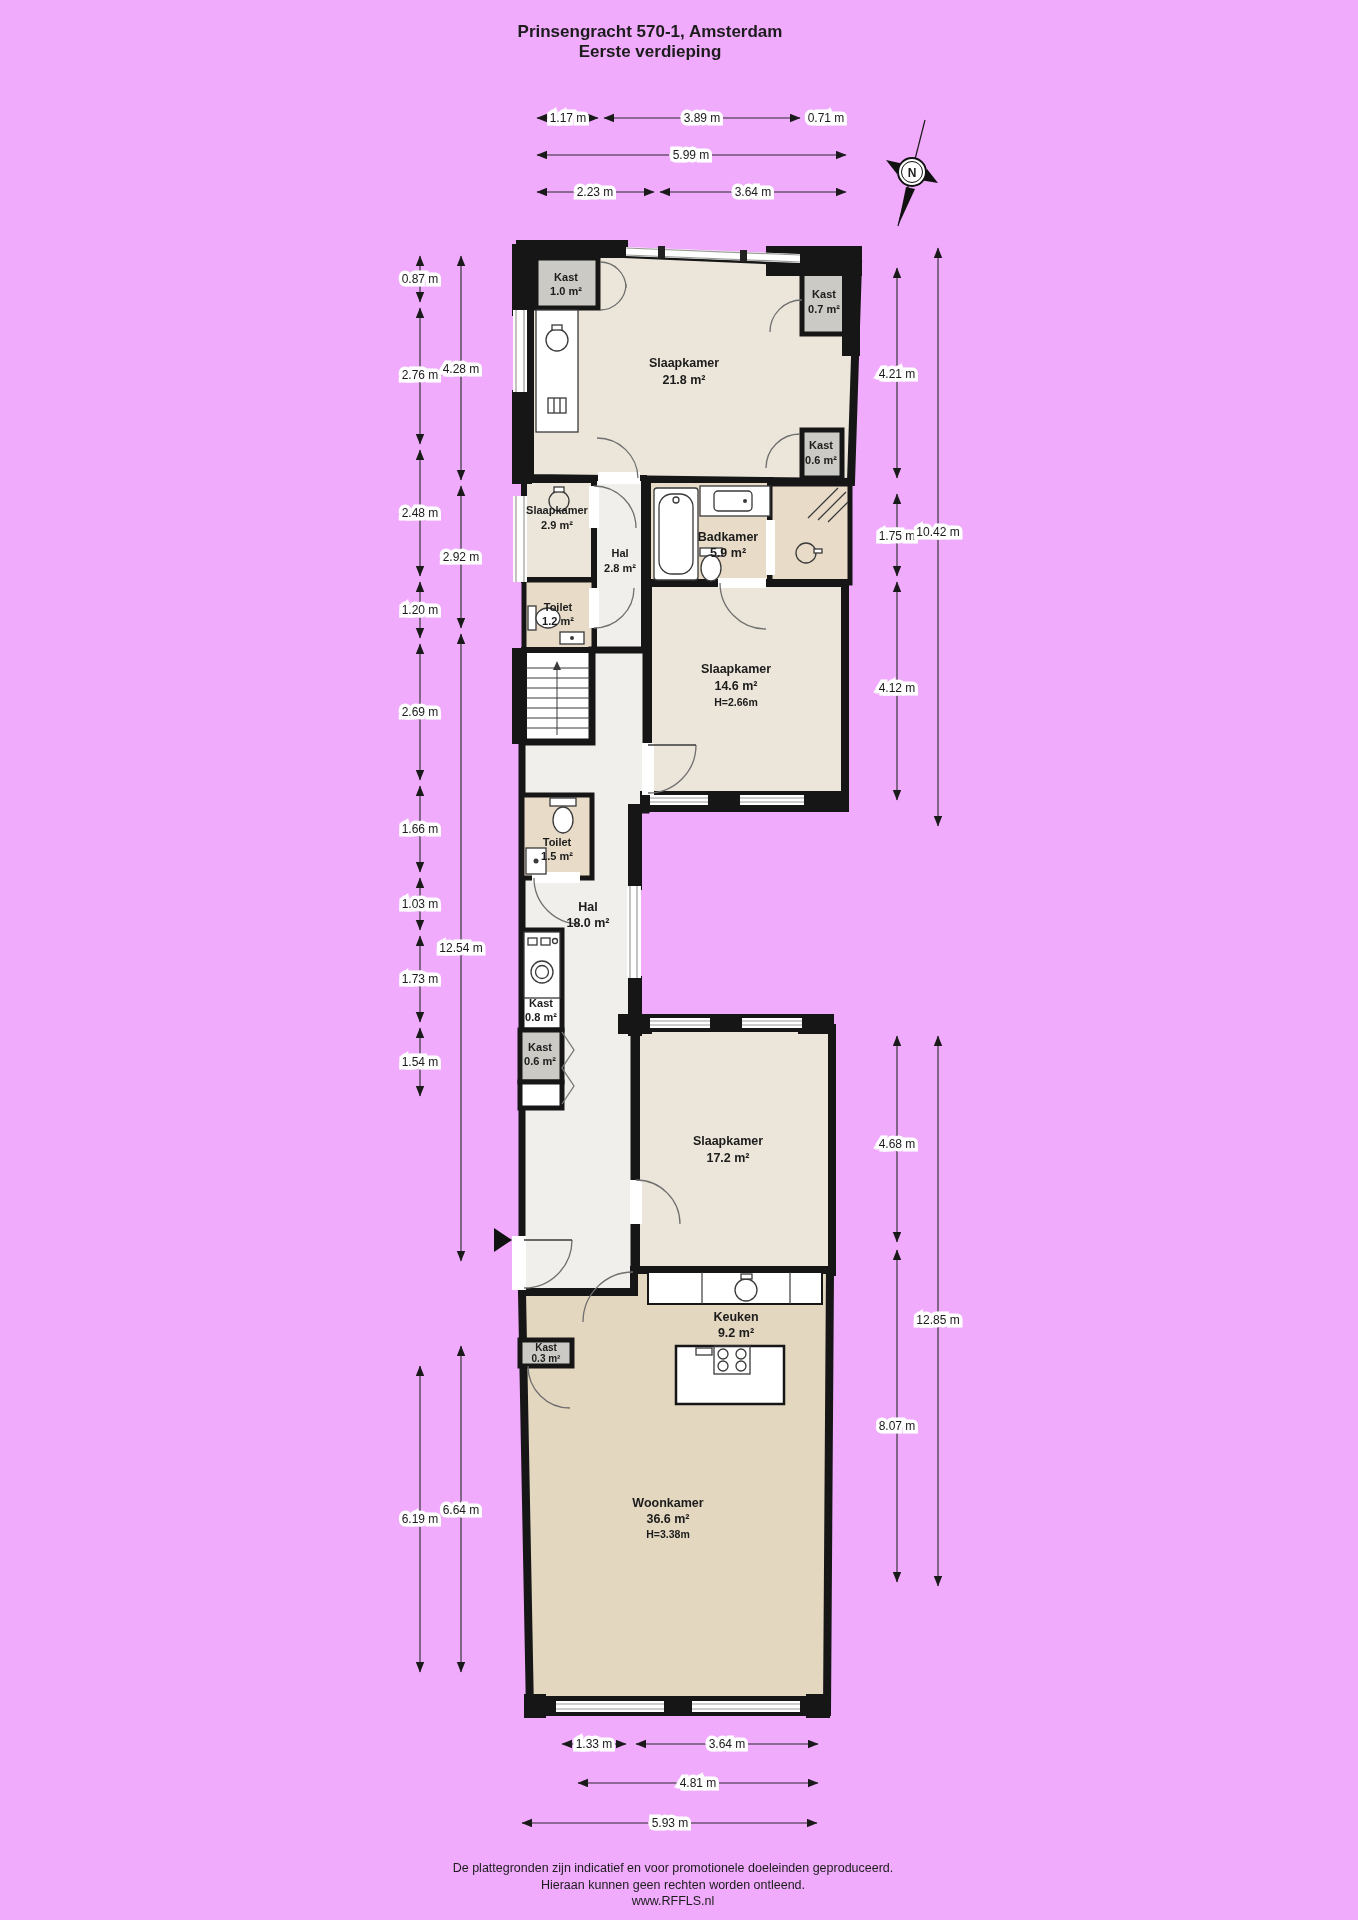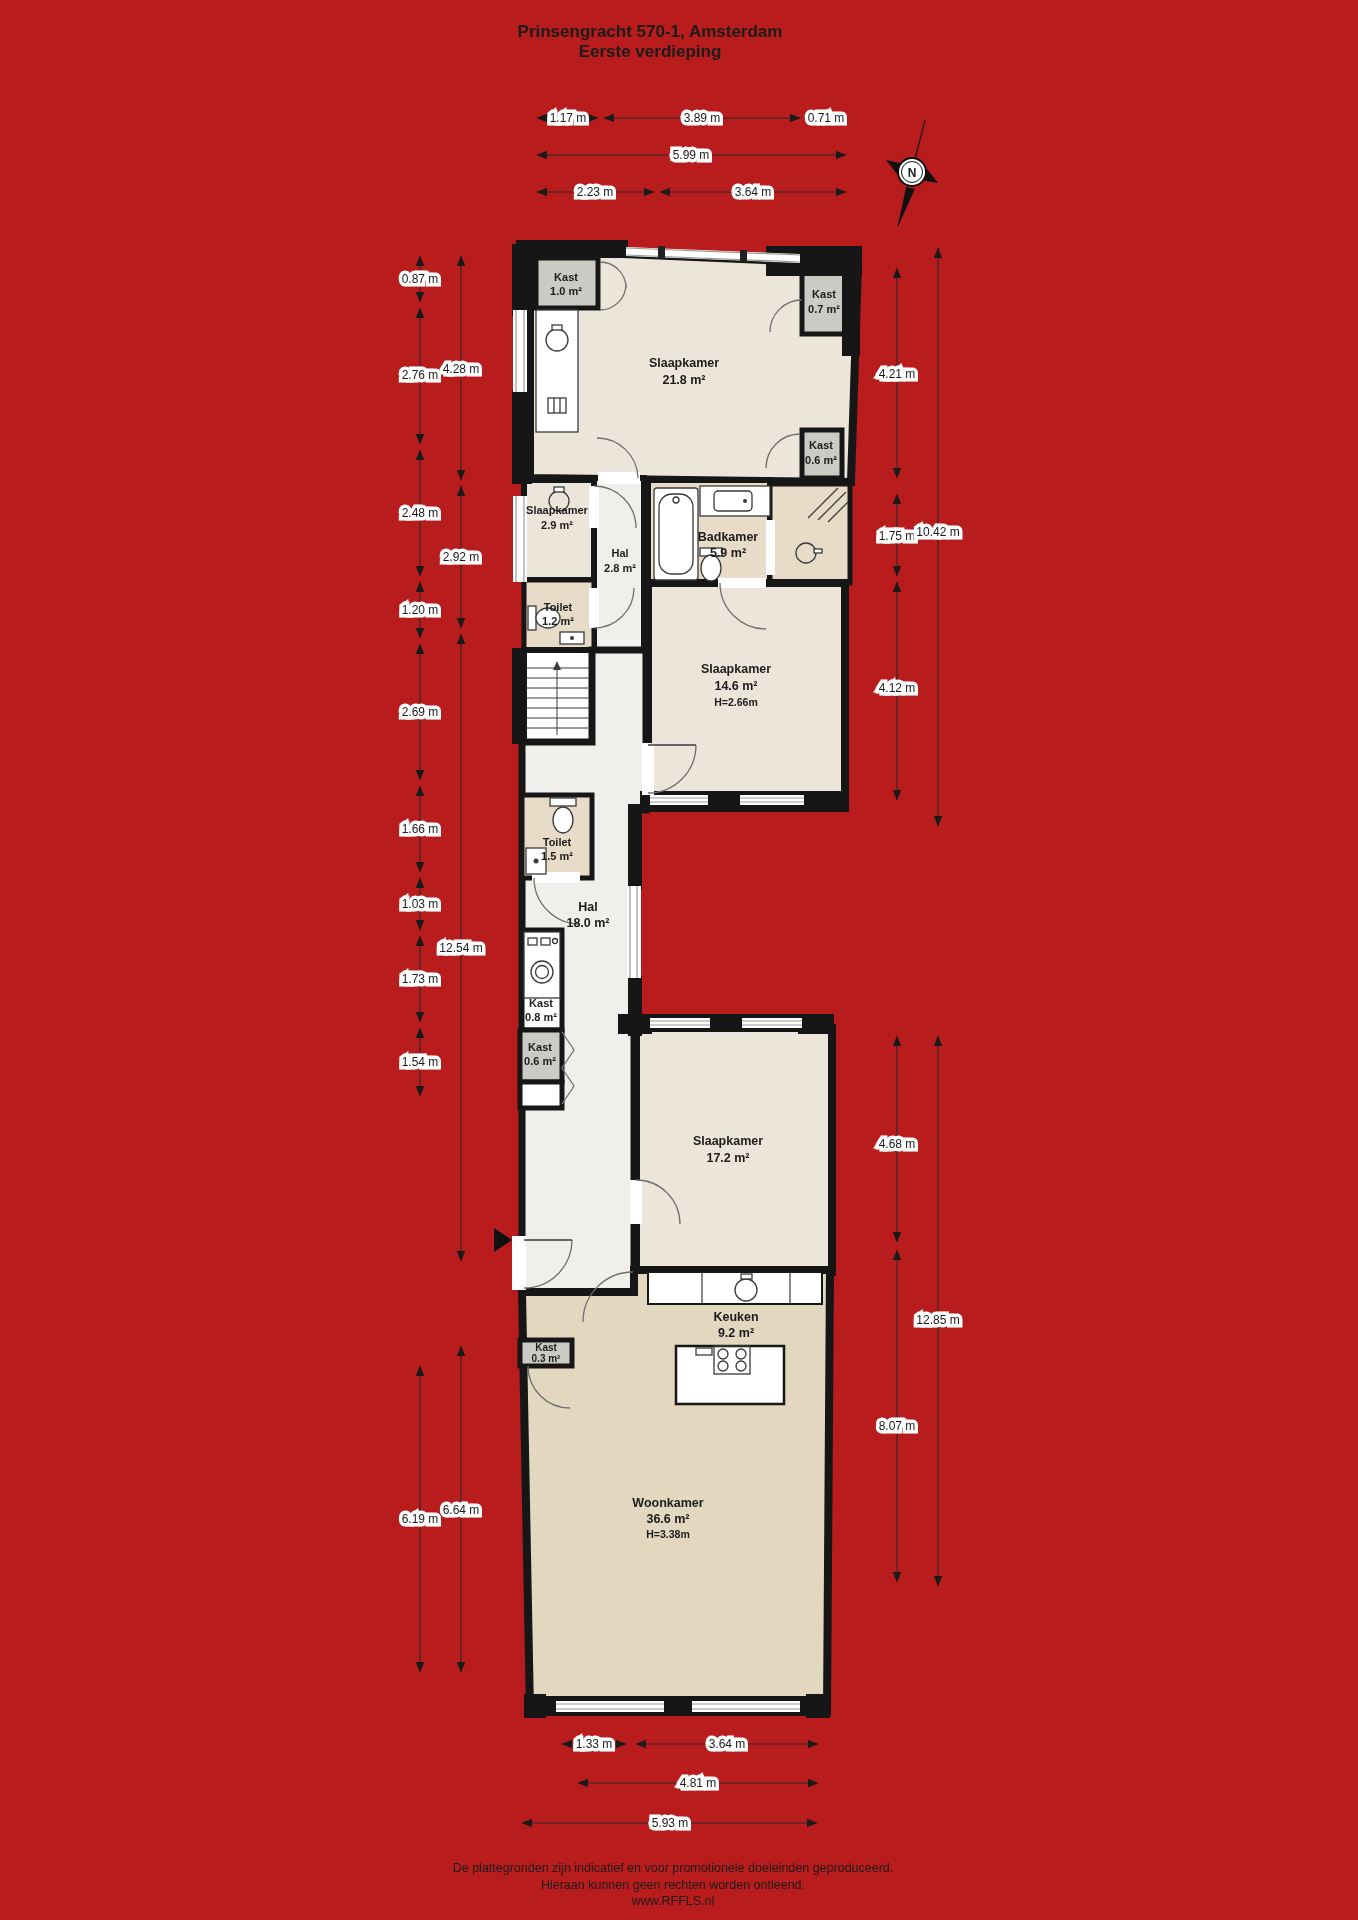--- a/index.html
+++ b/index.html
@@ -1,16 +1,16 @@
 <!DOCTYPE html>
 <html><head>
 <meta charset="utf-8">
 <style>
   html,body{margin:0;padding:0;background:#ffffff;}
-  .page{position:relative;width:1358px;height:1920px;background:#b91c1c;overflow:hidden;
+  .page{position:relative;width:1358px;height:1920px;background:#f0abfc;overflow:hidden;
         font-family:"Liberation Sans", sans-serif;}
   svg{position:absolute;left:0;top:0;}
   text{fill:#1c1c1c;}
   .title{font:bold 17px "Liberation Sans",sans-serif;text-anchor:middle;}
   .rlabel{font:bold 12.5px "Liberation Sans",sans-serif;text-anchor:middle;}
   .rlabel-sm{font:bold 11px "Liberation Sans",sans-serif;text-anchor:middle;}
   .rlabel-xs{font:bold 10px "Liberation Sans",sans-serif;text-anchor:middle;}
   .rlabel-h{font:bold 10.5px "Liberation Sans",sans-serif;text-anchor:middle;}
   .dim{font:12px "Liberation Sans",sans-serif;text-anchor:middle;
        paint-order:stroke;stroke:#ffffff;stroke-width:7px;fill:#1a1a1a;}

